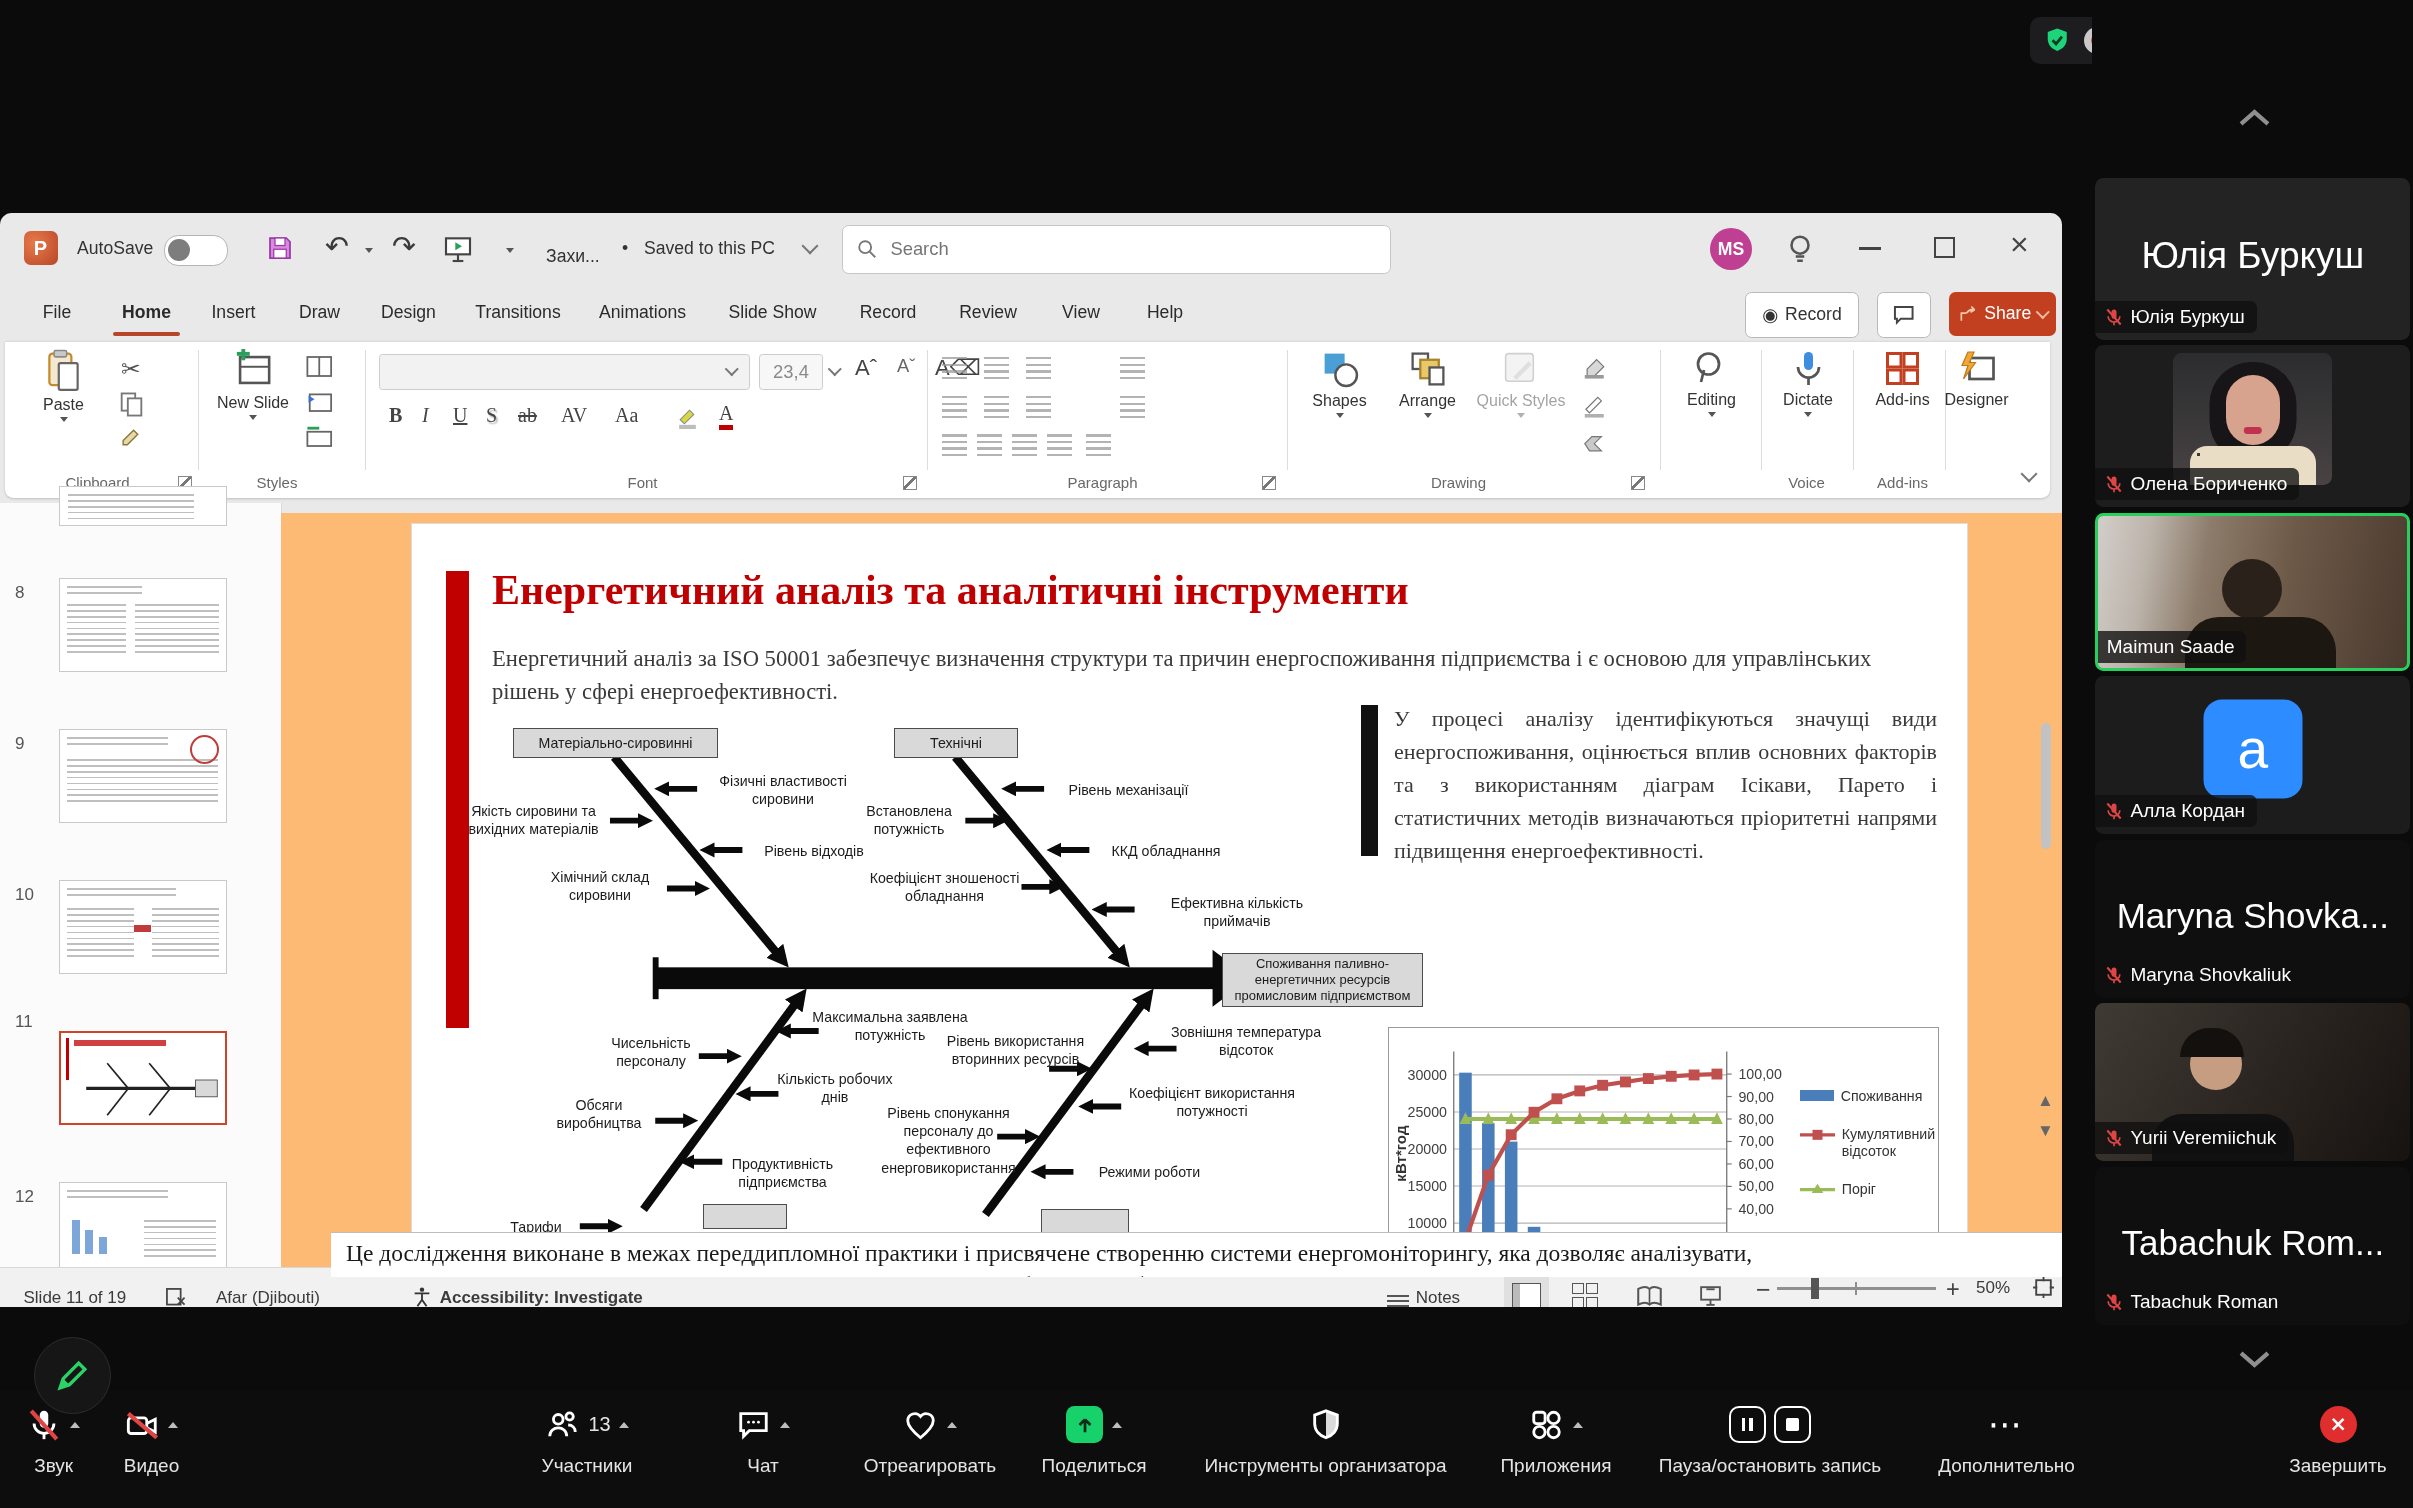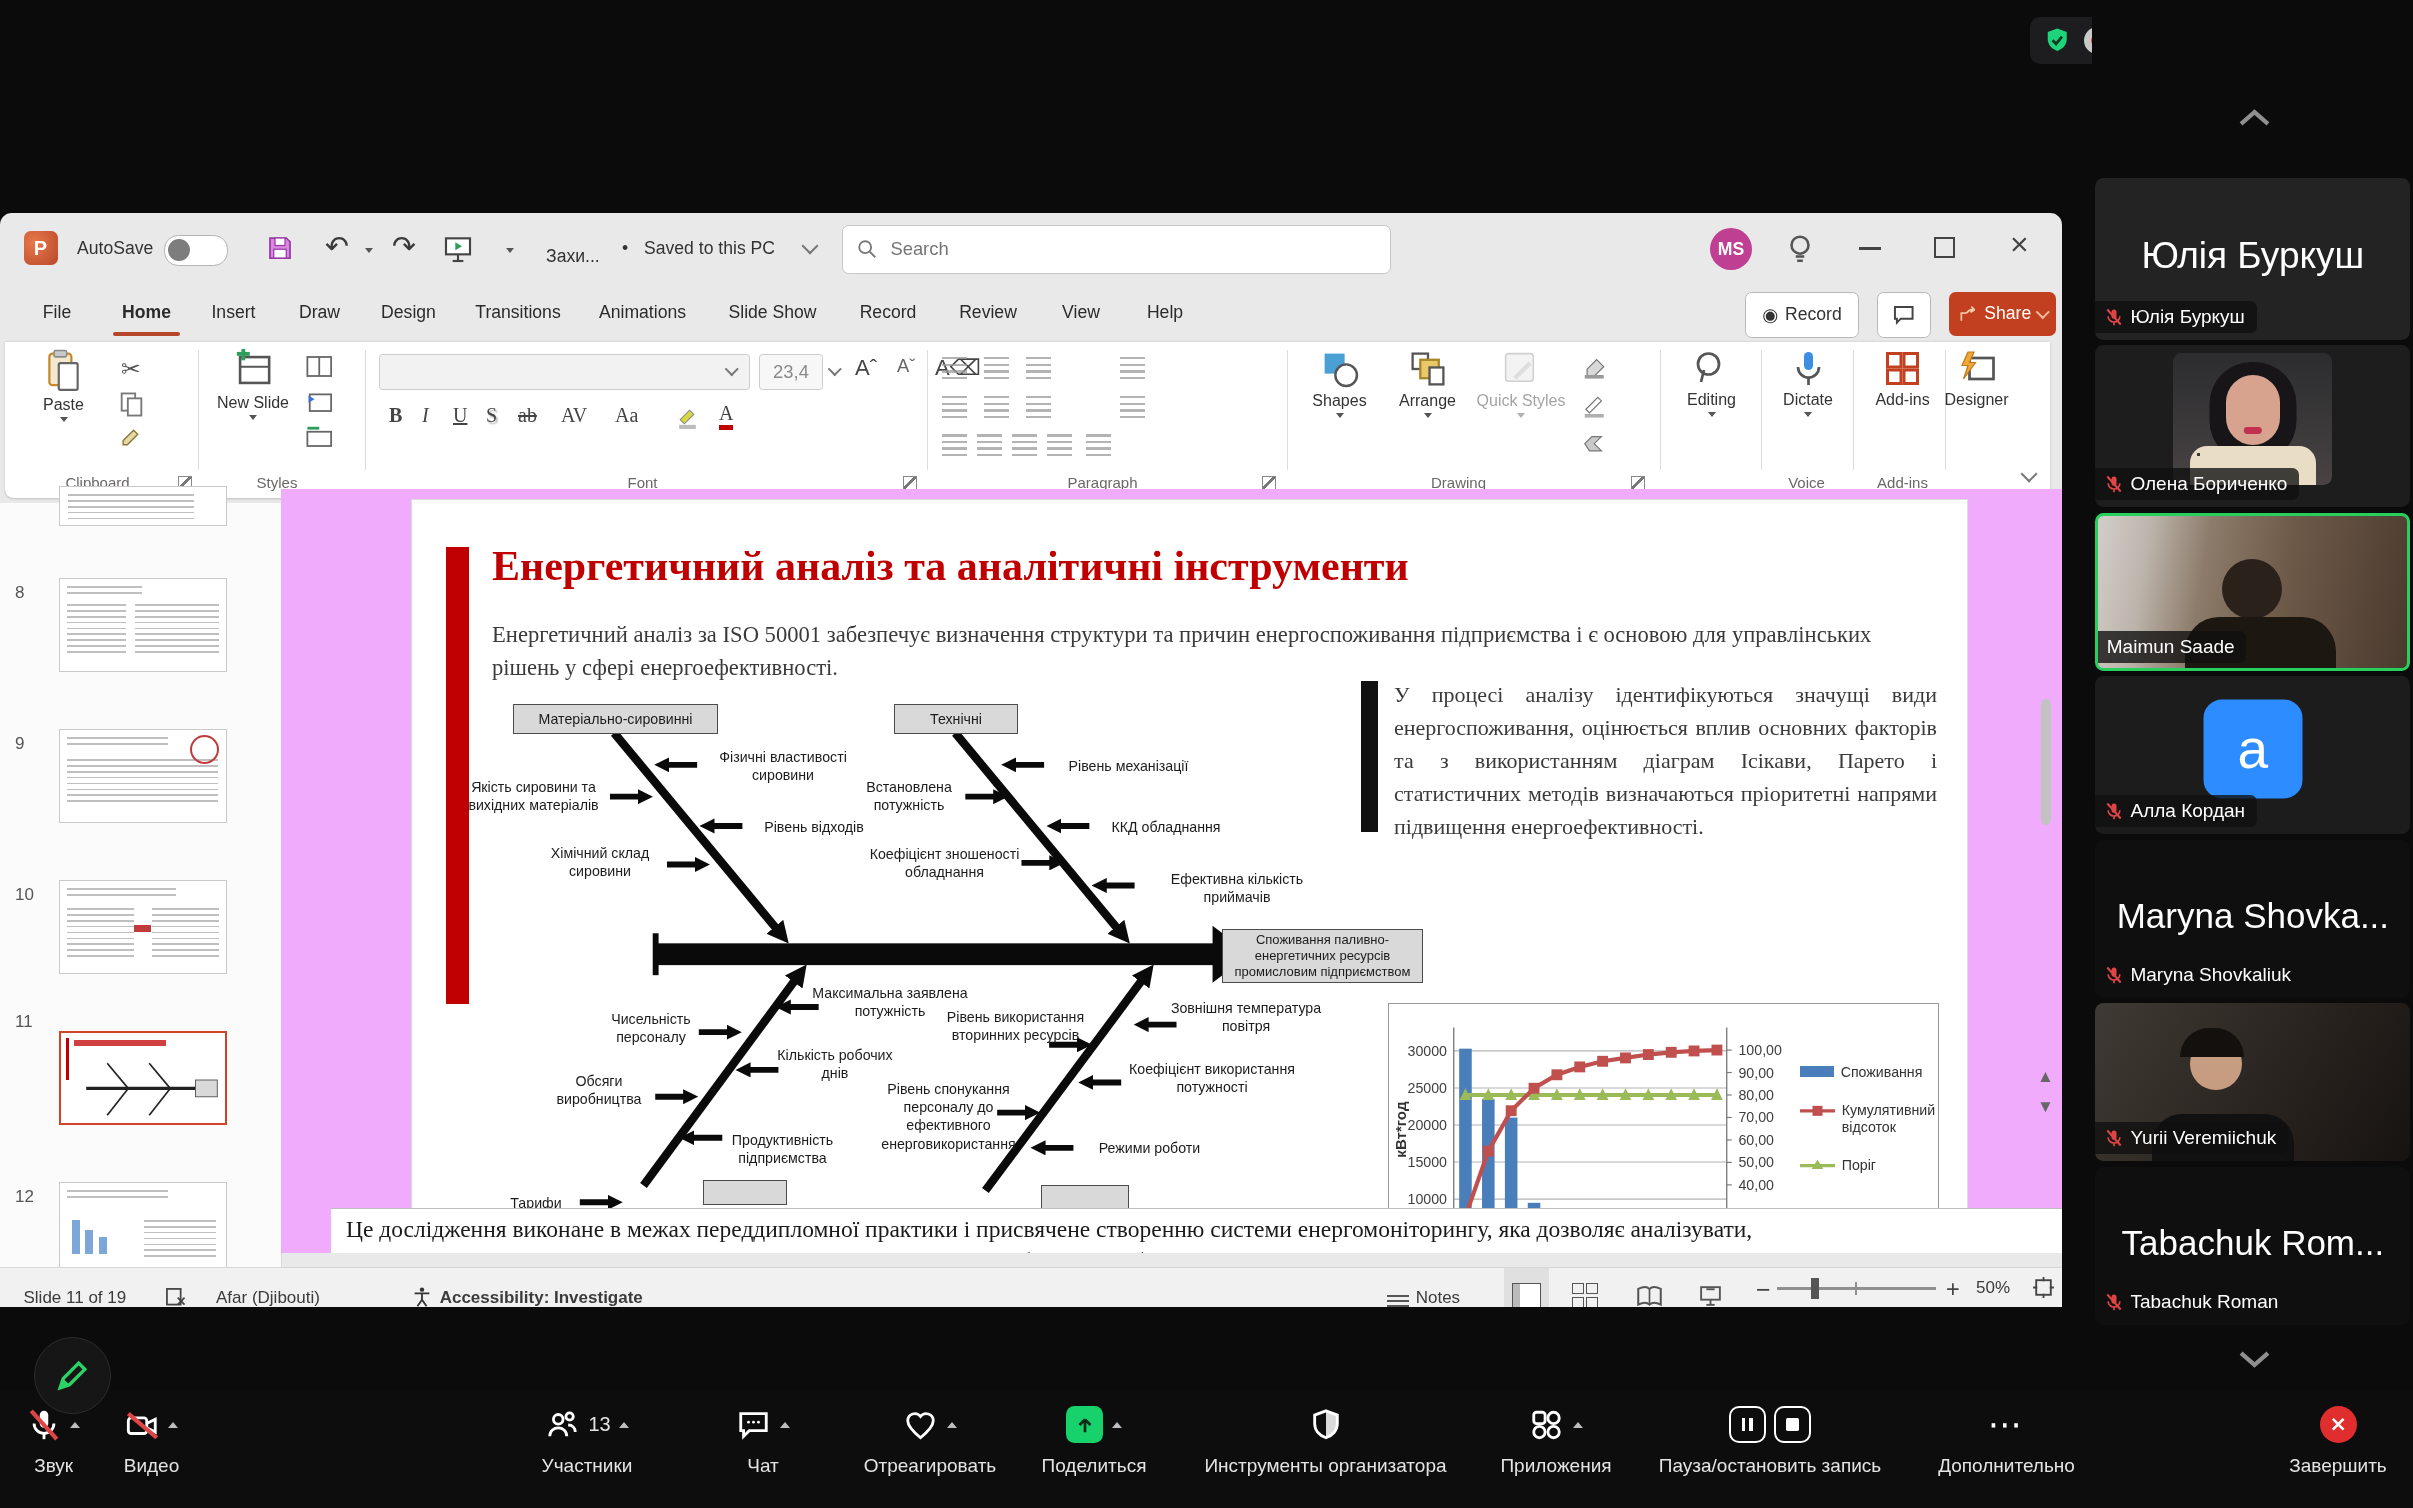--- a/index.html
+++ b/index.html
@@ -30,21 +30,21 @@
   .fontglyph{font-size:20px;color:#444;font-family:"Liberation Serif",serif;}
   .minibox{position:absolute;width:25px;height:22px;background:
      repeating-linear-gradient(#9a9a9a 0 2.5px,transparent 2.5px 6.7px);opacity:.75;}
   
   .thumbpanel{position:absolute;left:0;top:290px;width:281px;height:764px;background:#fbfbfb;border-right:0.8px solid #d9d9d9;}
   .thumb{position:absolute;left:59px;width:168px;height:94px;background:#fff;border:0.8px solid #c9c9c9;box-sizing:border-box;}
   .thumb.selected{border:2.5px solid #cf4428;}
   .thumbnum{position:absolute;left:15px;font-size:17px;color:#555;}
   .sketch{position:absolute;background:repeating-linear-gradient(#bfbfbf 0 1.7px,transparent 1.7px 5.9px);}
   
-  .editarea{position:absolute;left:281px;top:276px;width:1781px;height:764px;background:#f0abfc;overflow:hidden;}
+  .editarea{position:absolute;left:281px;top:300px;width:1781px;height:764px;background:#fdba74;overflow:hidden;}
   .slide{position:absolute;left:130px;top:10px;width:1555px;height:754px;background:#ffffff;border:0.8px solid #dcdcdc;}
   .slide-title{font-family:"Liberation Serif",serif;font-weight:bold;color:#c00000;font-size:42px;}
   .slide-body{font-family:"Liberation Serif",serif;color:#3a3a3a;font-size:22.6px;line-height:1.45;}
   .fish-label{position:absolute;font-size:14.2px;line-height:1.28;color:#1c1c1c;text-align:center;z-index:2;}
   .fish-box{position:absolute;background:#d9d9d9;border:1.7px solid #4c4c4c;display:flex;align-items:center;justify-content:center;
             text-align:center;font-size:14.2px;color:#1c1c1c;z-index:2;box-sizing:border-box;}
   .band{position:absolute;left:50px;top:719px;width:1732px;height:45px;background:#ffffff;border-top:0.8px solid #bdbdbd;
         z-index:6;overflow:hidden;font-family:"Liberation Serif",serif;font-size:23.5px;color:#1a1a1a;}
   
   .chartbox{position:absolute;left:976px;top:503px;width:549px;height:206px;background:#fff;border:0.8px solid #9a9a9a;z-index:3;overflow:hidden;}
@@ -483,21 +483,21 @@
         <div class="fish-label" style="left:683px;top:318px;width:142px;">ККД обладнання</div>
         <div class="fish-label" style="left:453px;top:345px;width:159px;">Коефіцієнт зношеності обладнання</div>
         <div class="fish-label" style="left:737px;top:370px;width:176px;">Ефективна кількість приймачів</div>
         <div class="fish-label" style="left:394px;top:484px;width:168px;">Максимальна заявлена потужність</div>
         <div class="fish-label" style="left:176px;top:510px;width:126px;">Чисельність персоналу</div>
         <div class="fish-label" style="left:352px;top:546px;width:142px;">Кількість робочих днів</div>
         <div class="fish-label" style="left:126px;top:572px;width:122px;">Обсяги виробництва</div>
         <div class="fish-label" style="left:293px;top:613px;width:155px;margin-top:18px;">Продуктивність підприємства</div>
         <div class="fish-label" style="left:84px;top:694px;width:80px;">Тарифи</div>
         <div class="fish-label" style="left:528px;top:508px;width:151px;">Рівень використання вторинних ресурсів</div>
-        <div class="fish-label" style="left:750px;top:499px;width:168px;">Зовнішня температура повітря</div>
+        <div class="fish-label" style="left:750px;top:499px;width:168px;">Зовнішня температура відсоток</div>
         <div class="fish-label" style="left:712px;top:560px;width:176px;">Коефіцієнт використання потужності</div>
         <div class="fish-label" style="left:461px;top:580px;width:151px;">Рівень спонукання персоналу до ефективного енерговикористання</div>
         <div class="fish-label" style="left:679px;top:639px;width:117px;">Режими роботи</div>
 
         <div class="chartbox">
           <svg id="pareto-svg" width="549" height="206" viewBox="0 0 655 246">
               <line x1="77" y1="56" x2="403" y2="56" stroke="#b4b4b4" stroke-width="1.3"></line>
               <line x1="77" y1="100.25" x2="403" y2="100.25" stroke="#b4b4b4" stroke-width="1.3"></line>
               <line x1="77" y1="144.5" x2="403" y2="144.5" stroke="#b4b4b4" stroke-width="1.3"></line>
               <line x1="77" y1="188.75" x2="403" y2="188.75" stroke="#b4b4b4" stroke-width="1.3"></line>

